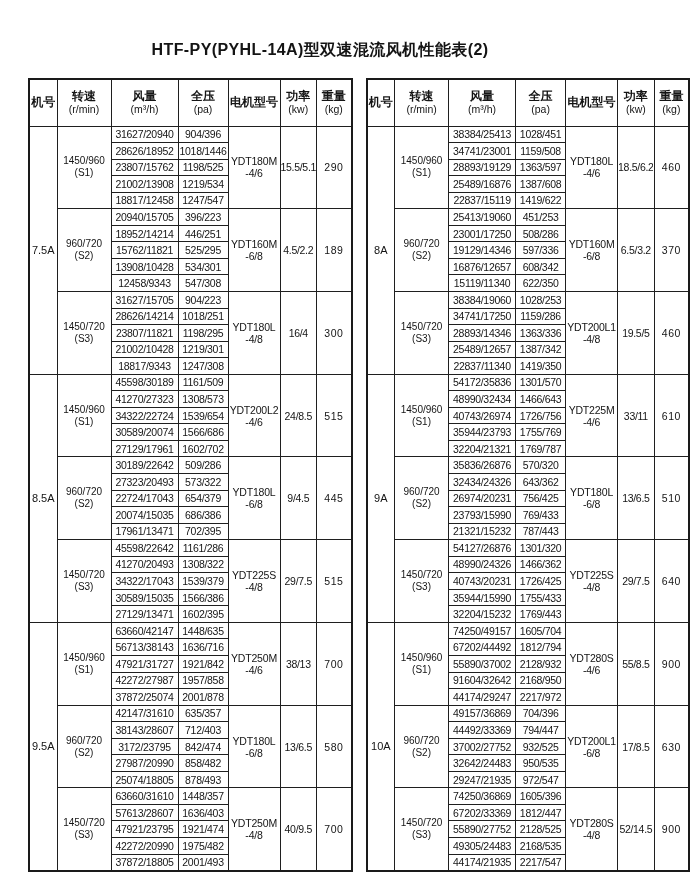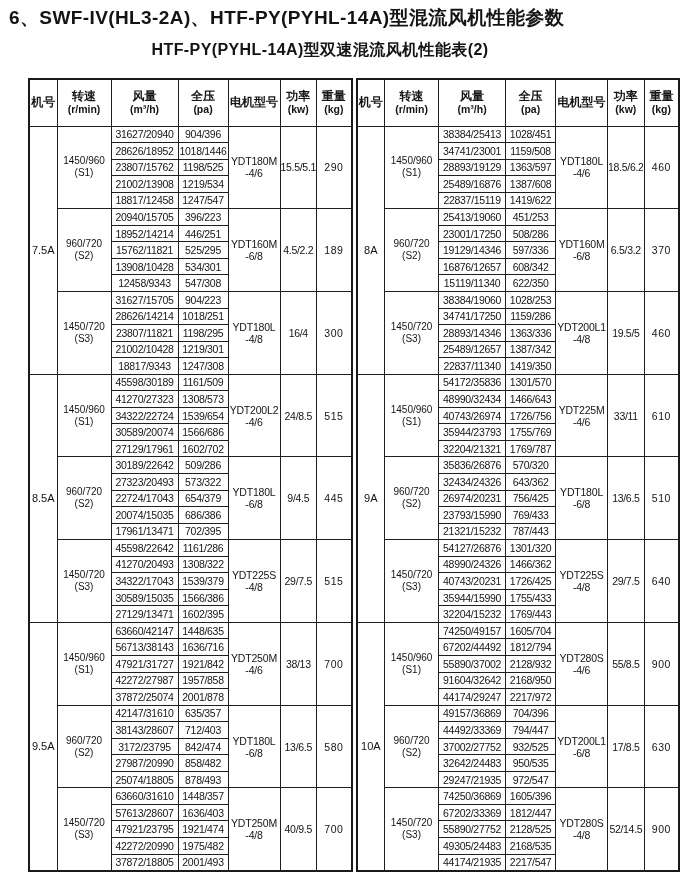--- a/index.html
+++ b/index.html
@@ -16,50 +16,49 @@
     font-size:19px; font-weight:bold; letter-spacing:0.4px;
     white-space:nowrap;
   }
   .subtitle {
     position:absolute; left:0; top:40px; width:640px;
     text-align:center; font-size:16px; font-weight:bold; letter-spacing:0.4px;
   }
 
   .tables-wrap {
     position:absolute; left:28px; top:78px;
-    display:flex; gap:3px;
+    display:flex; gap:13px;
   }
   table.perf {
     border-collapse:collapse; table-layout:fixed;
     border:2px solid #1a1a1a;
   }
   .perf th, .perf td {
     border:1px solid #1f1f1f;
     text-align:center; vertical-align:middle;
     padding:0; overflow:hidden; white-space:nowrap;
   }
   .perf thead tr { height:47px; }
   .perf tbody tr { height:16.55px; }
 
   .hdr-lbl  { font-size:12px; font-weight:bold; line-height:13px; }
-  .hdr-unit { font-size:10.5px; font-weight:bold; line-height:12px; }
+  .hdr-unit { font-size:10.5px; font-weight:normal; line-height:12px; }
 
   td.c-model  { font-size:11px;text-align:center; }
   td.c-speed  { font-size:10px;margin-top:20px; }
   td.c-flow, td.c-press { font-size:10.5px; letter-spacing:-0.3px; }
   td.c-motor  { font-size:10.5px; letter-spacing:-0.2px; }
   td.c-power  { font-size:10.5px; letter-spacing:-0.3px;border-radius:13px; }
   td.c-weight { font-size:10.5px; letter-spacing:0.5px; }
   .two-line div { line-height:12px; }
 </style>
 </head>
 <body>
 
 <div class="page">
-  <div class="title">6、SWF-IV(HL3-2A)、HTF-PY(PYHL-14A)型混流风机性能参数</div>
   <div class="subtitle">HTF-PY(PYHL-14A)型双速混流风机性能表(2)</div>
   <div class="tables-wrap">
     <table class="perf" id="perf-table-0">
         <colgroup>
           <col style="width: 28px;">
           <col style="width: 54px;">
           <col style="width: 67px;">
           <col style="width: 50px;">
           <col style="width: 52px;">
           <col style="width: 36px;">

